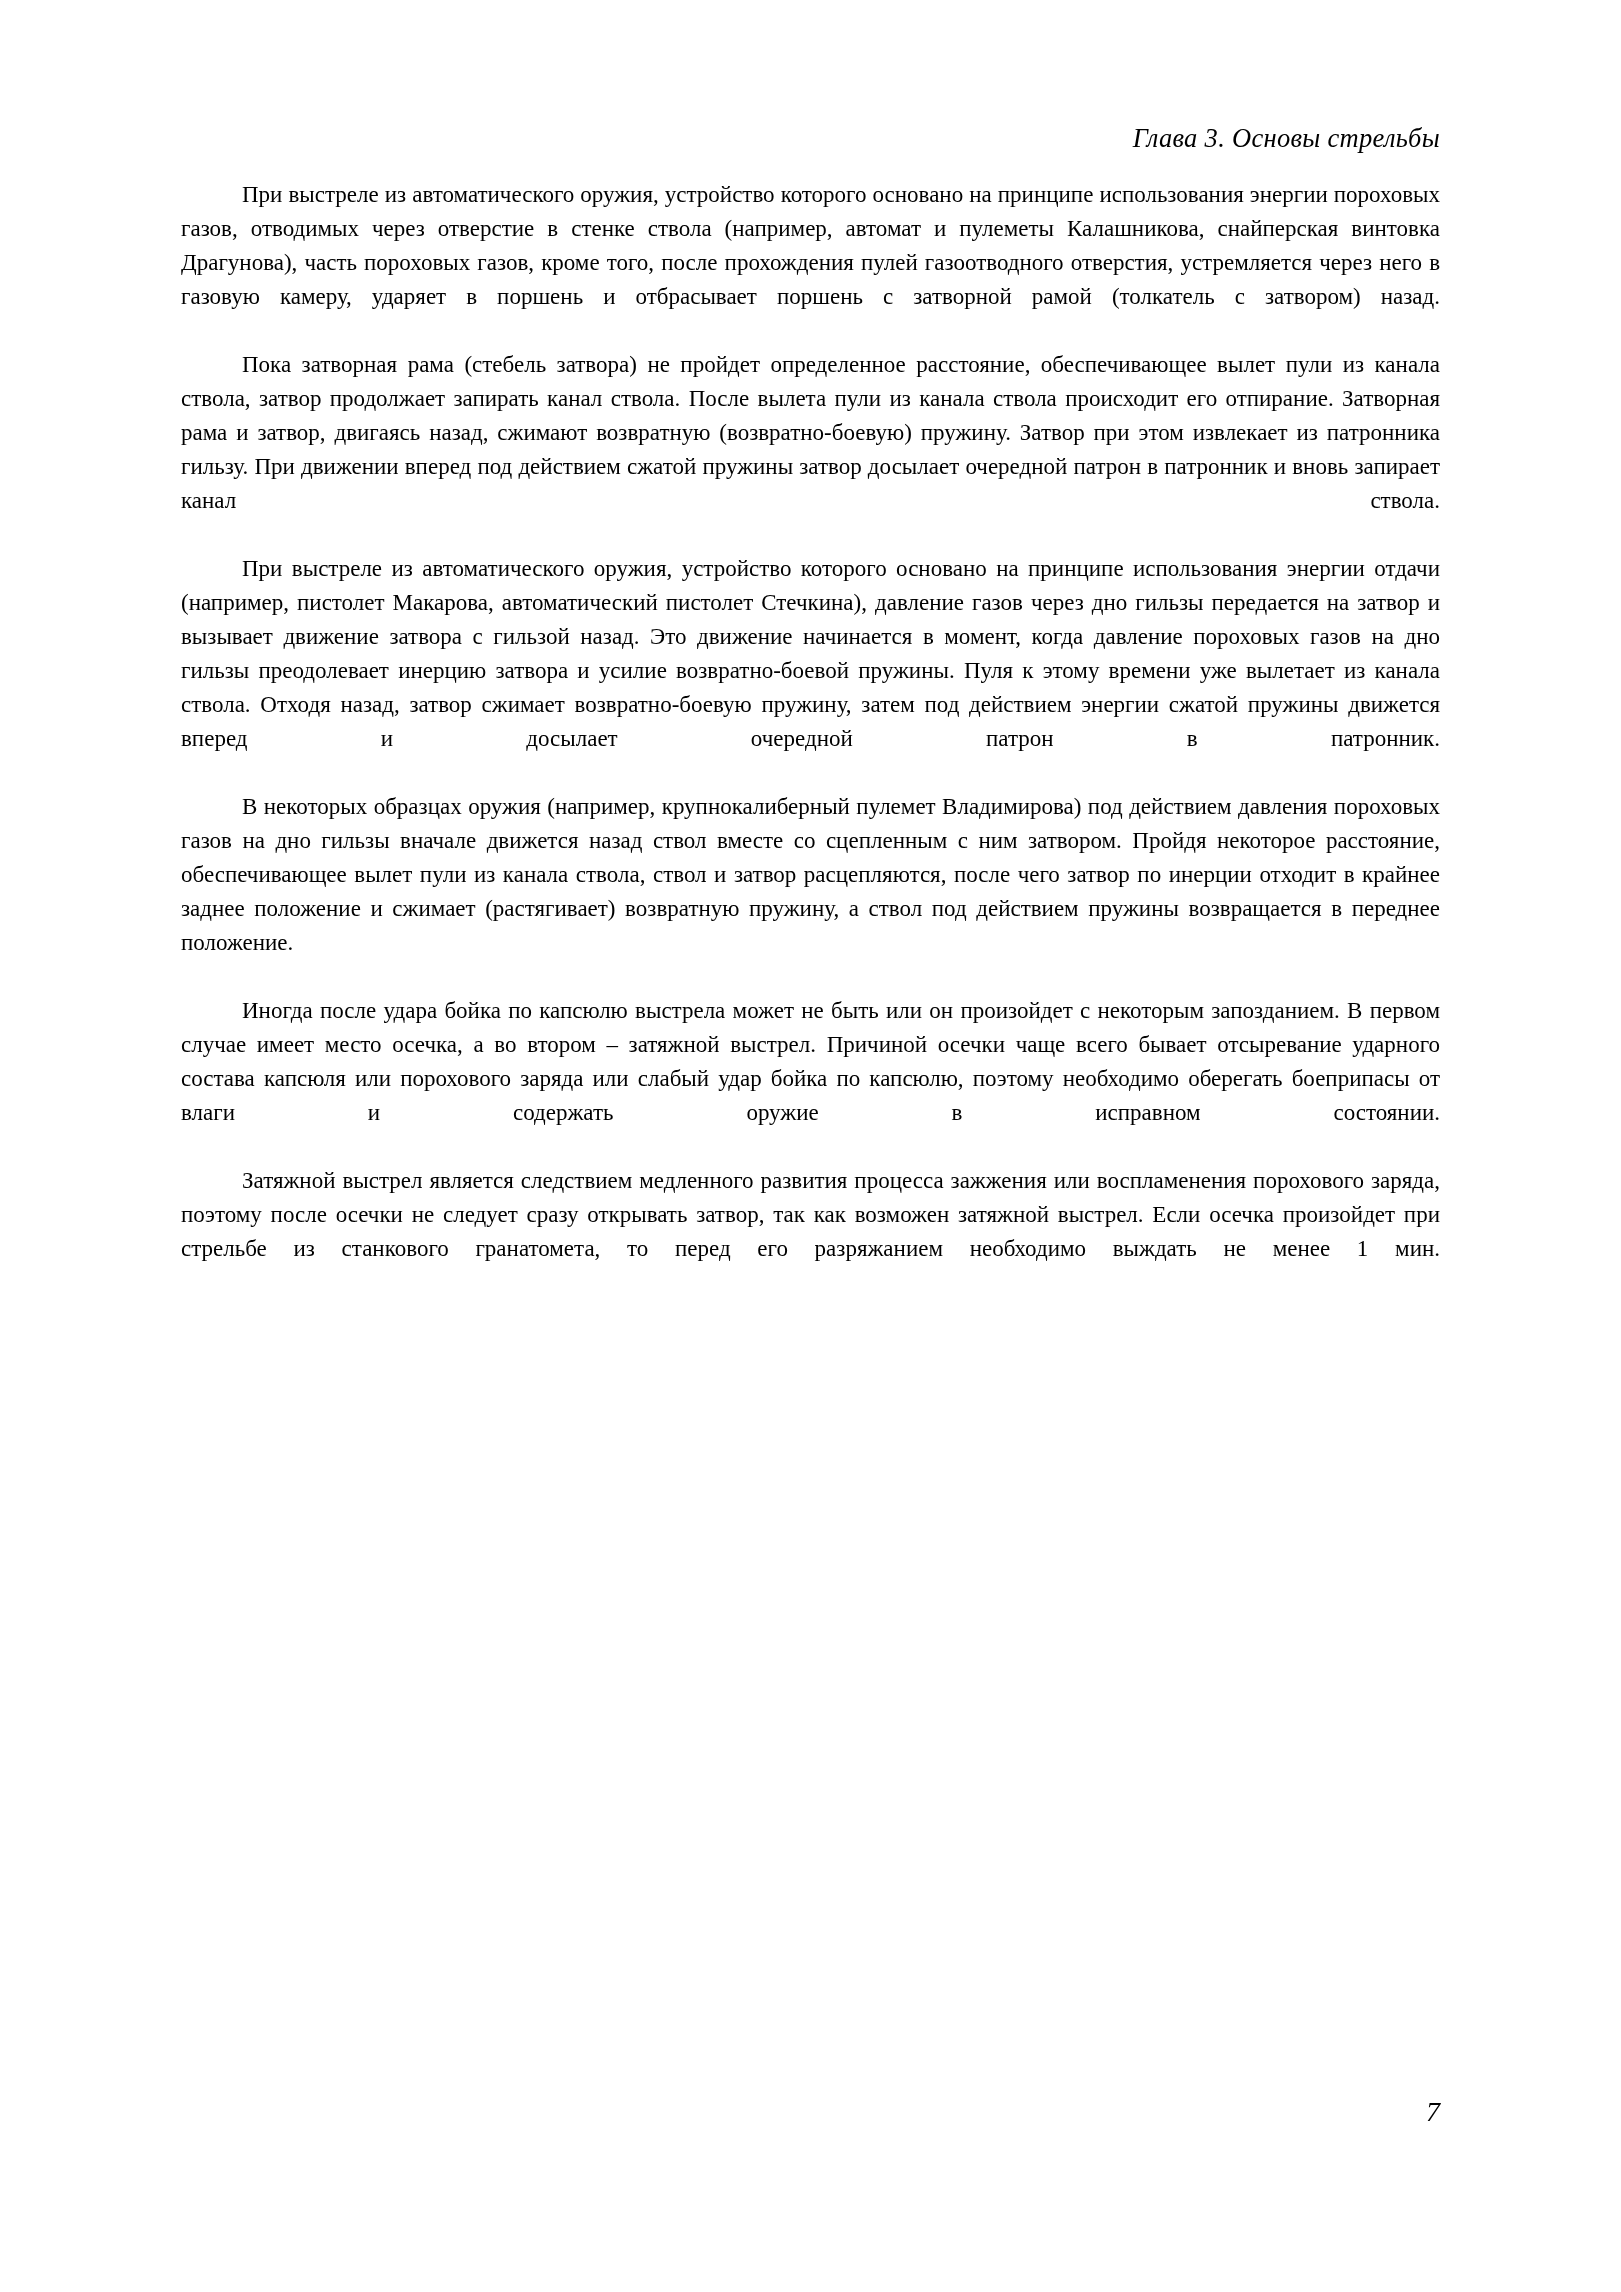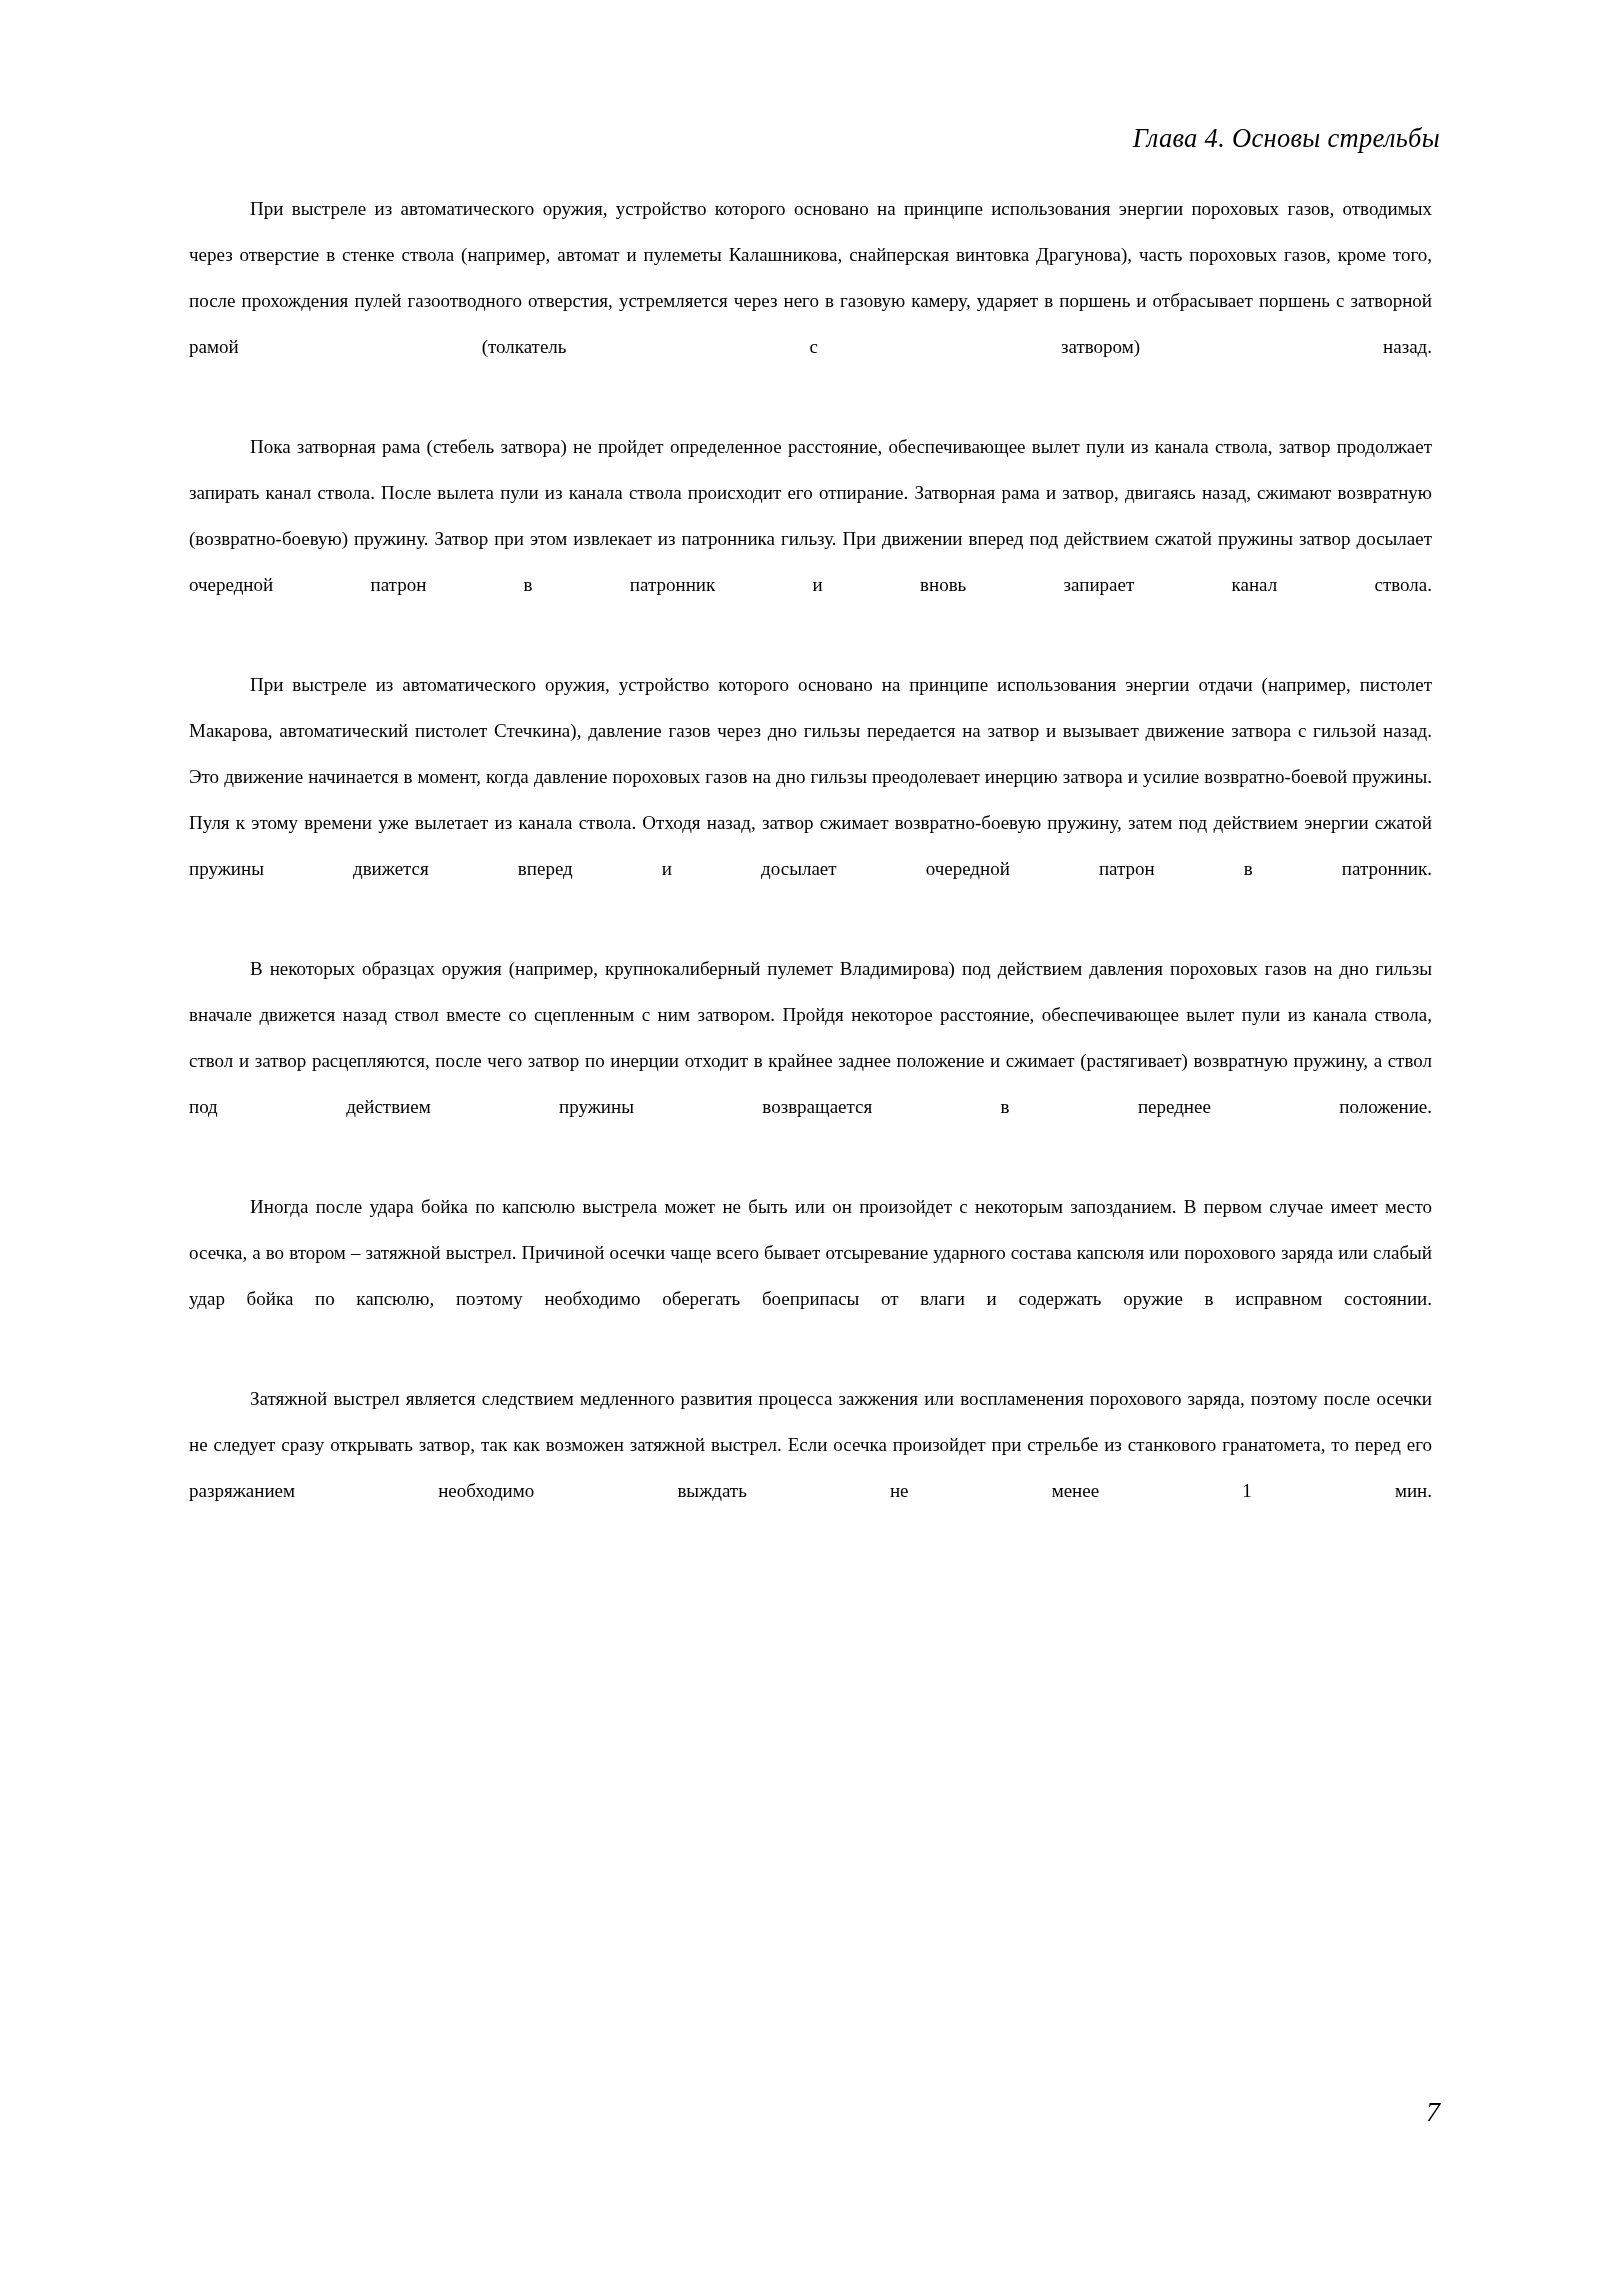--- a/index.html
+++ b/index.html
@@ -35,25 +35,25 @@
 
   
   .body-text {
     position: absolute;
     top: 178px;
     left: 181px;
     width: 1259px;
   }
 
   .para {
-    margin: 8px;
+    margin: 0;
     text-align: justify;
     text-justify: inter-word;
-    font-size: 19px;
-    line-height: 46px;
+    font-size: 23px;
+    line-height: 34px;
     text-indent: 61px;
     hyphens: manual;
     -webkit-hyphens: manual;
     word-spacing: 0.2px;
   }
 
   
   .para:after {
     content: "";
     display: inline-block;
@@ -70,21 +70,21 @@
     font-style: italic;
     font-size: 28px;
     line-height: 1.1;
   }
 </style>
 </head>
 <body>
 
 <div class="page">
 
-  <div class="running-head">Глава 4. Основы стрельбы</div>
+  <div class="running-head">Глава 3. Основы стрельбы</div>
 
   <div class="body-text">
     <p class="para">При выстреле из автоматического оружия, устройство которого основано на принципе использования энергии пороховых газов, отводимых через отверстие в стенке ствола (например, автомат и пулеметы Калашникова, снайперская винтовка Драгунова), часть пороховых газов, кроме того, после прохождения пулей газоотводного отверстия, устремляется через него в газовую камеру, ударяет в поршень и отбрасывает поршень с затворной рамой (толкатель с затвором) назад.</p>
     <p class="para">Пока затворная рама (стебель затвора) не пройдет определенное расстояние, обеспечивающее вылет пули из канала ствола, затвор продолжает запирать канал ствола. После вылета пули из канала ствола происходит его отпирание. Затворная рама и затвор, двигаясь назад, сжимают возвратную (возвратно-боевую) пружину. Затвор при этом извлекает из патронника гильзу. При движении вперед под действием сжатой пружины затвор досылает очередной патрон в патронник и вновь запирает канал ствола.</p>
     <p class="para">При выстреле из автоматического оружия, устройство которого основано на принципе использования энергии отдачи (например, пистолет Макарова, автоматический пистолет Стечкина), давление газов через дно гильзы передается на затвор и вызывает движение затвора с гильзой назад. Это движение начинается в момент, когда давление пороховых газов на дно гильзы преодолевает инерцию затвора и усилие возвратно-боевой пружины. Пуля к этому времени уже вылетает из канала ствола. Отходя назад, затвор сжимает возвратно-боевую пружину, затем под действием энергии сжатой пружины движется вперед и досылает очередной патрон в патронник.</p>
     <p class="para">В некоторых образцах оружия (например, крупнокалиберный пулемет Владимирова) под действием давления пороховых газов на дно гильзы вначале движется назад ствол вместе со сцепленным с ним затвором. Пройдя некоторое расстояние, обеспечивающее вылет пули из канала ствола, ствол и затвор расцепляются, после чего затвор по инерции отходит в крайнее заднее положение и сжимает (растягивает) возвратную пружину, а ствол под действием пружины возвращается в переднее положение.</p>
     <p class="para">Иногда после удара бойка по капсюлю выстрела может не быть или он произойдет с некоторым запозданием. В первом случае имеет место осечка, а во втором – затяжной выстрел. Причиной осечки чаще всего бывает отсыревание ударного состава капсюля или порохового заряда или слабый удар бойка по капсюлю, поэтому необходимо оберегать боеприпасы от влаги и содержать оружие в исправном состоянии.</p>
     <p class="para">Затяжной выстрел является следствием медленного развития процесса зажжения или воспламенения порохового заряда, поэтому после осечки не следует сразу открывать затвор, так как возможен затяжной выстрел. Если осечка произойдет при стрельбе из станкового гранатомета, то перед его разряжанием необходимо выждать не менее 1 мин.</p>
   </div>
 

